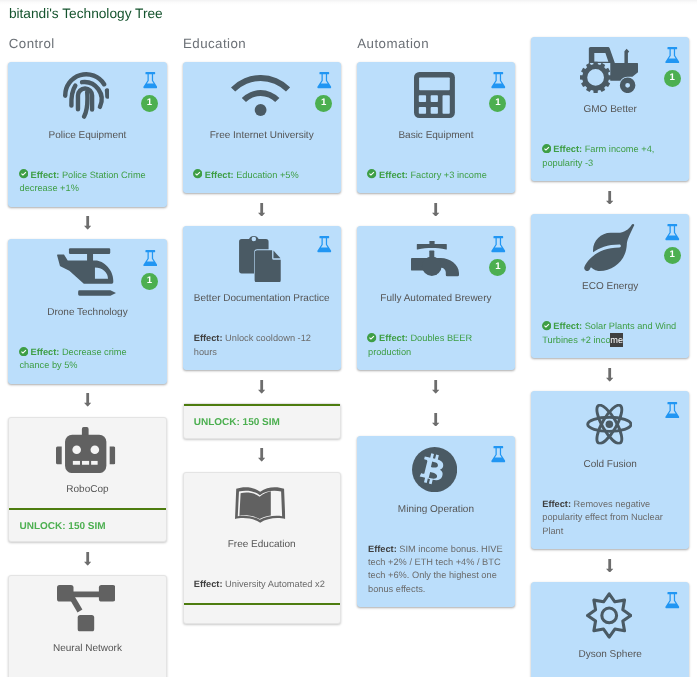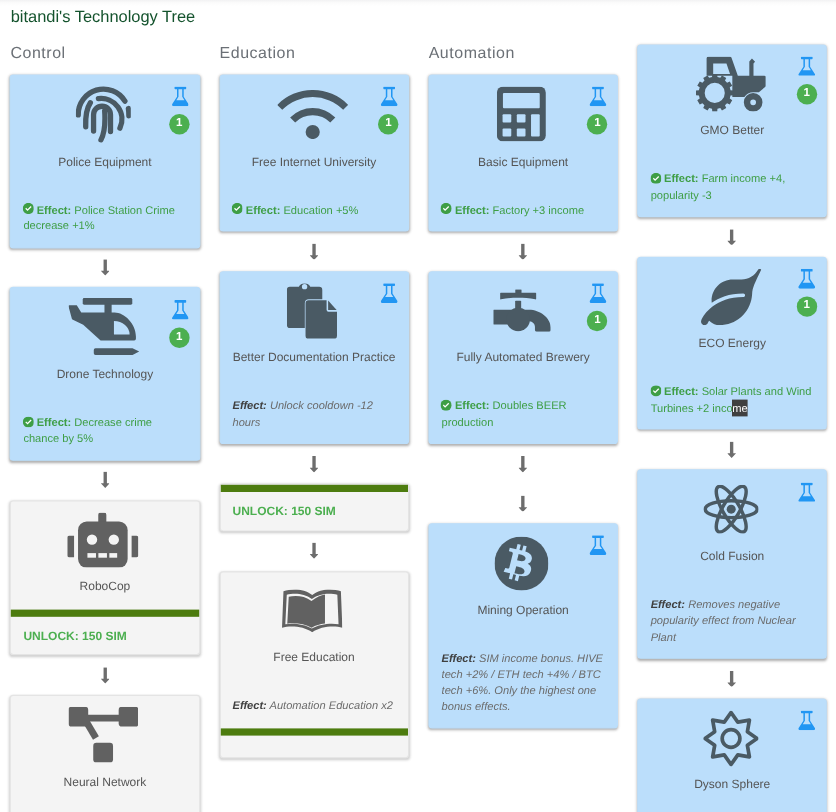--- a/index.html
+++ b/index.html
@@ -23,25 +23,25 @@
   .card.gray .card-body{padding-bottom:11.5px;}
   .iconrow{height:48.6px;display:flex;align-items:center;justify-content:center;padding-right:2.6px;}
   .iconrow svg{display:block;color:#4a5a64;}
   .card.gray .iconrow svg{color:#616161;}
   .flask{position:absolute;right:8.3px;top:9.3px;line-height:0;}
   .cnt{position:absolute;right:7.7px;top:32.4px;opacity:0.999;width:16.9px;height:16.9px;border-radius:50%;
        background:#4caf50;color:#fff;font-size:9.6px;font-weight:bold;line-height:16.9px;text-align:center;}
   .title{text-align:center;font-size:10px;line-height:12px;color:#555;margin:10.07px 0 0 0;}
   .effect{font-size:9.25px;line-height:13.4px;margin:27px 0 0 0;color:#3e9e45;}
   .effect b{font-weight:bold;}
-  .card .effect.plain{color:#6b6b6b;font-style:italic;}
+  .card .effect.plain{color:#6b6b6b;}
   .card .effect.plain b{color:#3f3f3f;}
   .chk{display:inline-block;width:9.4px;height:9.4px;vertical-align:-1.3px;margin-right:2.4px;margin-left:-0.7px;}
   .sel{background:#404040;color:#fff;padding:2.1px 0 2.2px 0;margin:0 -0.3px;}
-  .footer{border-top:6px solid #4d7c0f;padding:10.14px 10.2px 8.12px 10.2px;font-size:10px;line-height:13.4px;
+  .footer{border-top:2px solid #4d7c0f;padding:10.14px 10.2px 8.12px 10.2px;font-size:10px;line-height:13.4px;
           font-weight:bold;color:#4caf50;}
   .arrow{height:32.8px;display:flex;align-items:center;justify-content:center;}
   .arrow svg{display:block;color:#6d6d6d;}
 </style>
 </head>
 <body>
 <div id="topfade"></div>
 <div id="page-title">bitandi's Technology Tree</div>
 
 <svg width="0" height="0" style="position:absolute" aria-hidden="true">
@@ -343,21 +343,21 @@
       </div>
     <div class="node">
       <div class="card gray">
         <div class="card-body">
           <div class="iconrow">
               <svg width="50.30" height="36.00">
                 <use href="#i-book"></use>
               </svg>
             </div>
           <div class="title">Free Education</div>
-          <div class="effect plain"><b>Effect:</b> <span>Automation Education x2</span></div>
+          <div class="effect plain"><b>Effect:</b> <span>University Automated x2</span></div>
         </div>
         <div class="footer"></div>
       </div>
     </div>
   </div>
   <div class="col">
     <div class="col-head">Automation</div>
     <div class="node">
       <div class="card blue">
         <div class="card-body">

